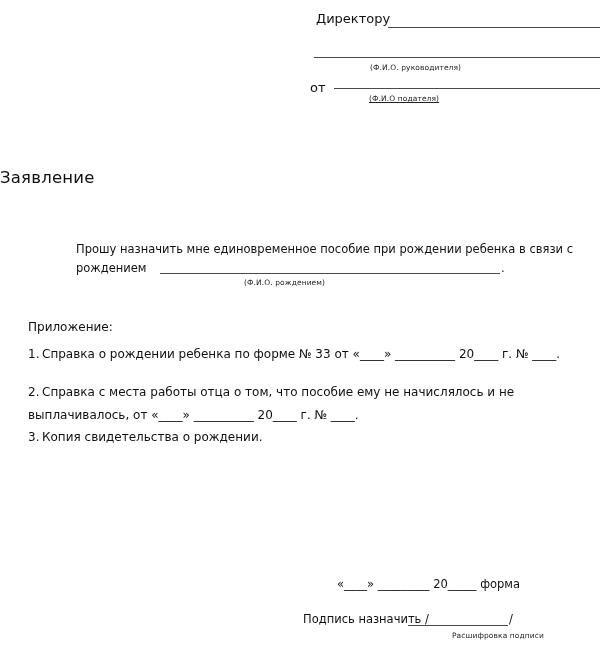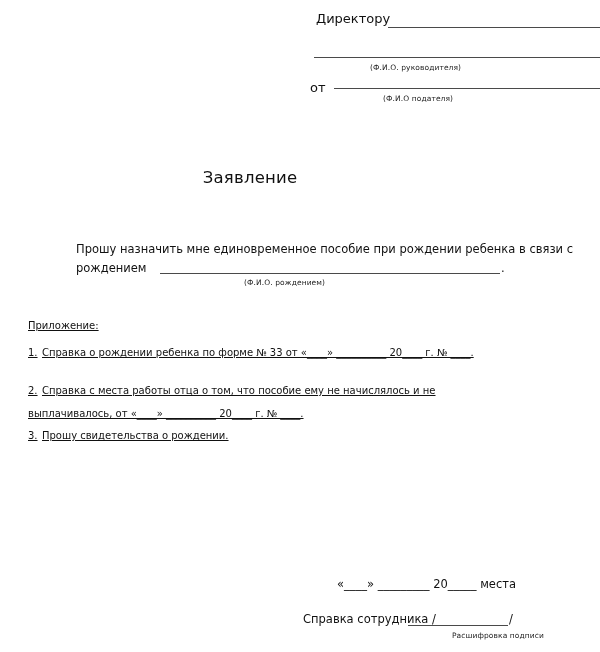--- a/index.html
+++ b/index.html
@@ -54,52 +54,52 @@
     color: #111;
     white-space: nowrap;
   }
 
   
   #doc-title {
     position: absolute;
     left: 0;
     top: 168px;
     width: 500px;
-    text-align: center;
+    text-align: left;
     font-size: 16.5px;
     color: #111;
     letter-spacing: 0.2px;
   }
 
   
   #statement-block { position: absolute; left: 0; top: 0; width: 596px; height: 652px; pointer-events: none; margin-left: 48px; }
   #statement-block > * { pointer-events: auto; }
 
   
-  .att-line { position: absolute; font-size: 10px; color: #111; white-space: nowrap; text-decoration: underline; }
+  .att-line { position: absolute; font-size: 12px; color: #111; white-space: nowrap; }
 
   
   .foot-text { position: absolute; font-size: 11.5px; color: #111; white-space: nowrap; }
 </style>
 </head>
 <body>
 
 <div class="page">
 
   <div id="header-block">
 
     <span class="hdr-label" style="left:288px; top:11px;">Директору</span>
     <span class="rule" style="left:360px; top:27px; width:218px;"></span>
 
     <span class="rule" style="left:286px; top:57px; width:292px;"></span>
     <span class="caption" style="left:342px; top:63px;">(Ф.И.О. руководителя)</span>
 
     <span class="hdr-label" style="left:282px; top:80px;">от</span>
     <span class="rule" style="left:306px; top:88px; width:272px;"></span>
-    <span class="caption" style="left:355px; top:94px;">(Ф.И.О подателя)</span>
+    <span class="caption" style="left:341px; top:94px;text-decoration:underline;">(Ф.И.О подателя)</span>
   </div>
 
   <div id="doc-title">Заявление</div>
 
   <div id="statement-block">
 
     <span class="body-text" style="left:28px; top:240px;">Прошу назначить мне единовременное пособие при рождении ребенка в связи с</span>
 
     <span class="body-text" style="left:28px; top:259px;">рождением</span>
 
@@ -120,29 +120,29 @@
     </div>
 
     <div>
       <span class="att-line" style="left:28px; top:385px;">2.</span>
       <span class="att-line" style="left:42px; top:385px;">Справка с места работы отца о том, что пособие ему не начислялось и не</span>
       <span class="att-line" style="left:28px; top:408px;">выплачивалось, от «____» __________  20____  г. № ____.</span>
     </div>
 
     <div>
       <span class="att-line" style="left:28px; top:430px;">3.</span>
-      <span class="att-line" style="left:42px; top:430px;">Прошу свидетельства о рождении.</span>
+      <span class="att-line" style="left:42px; top:430px;">Копия свидетельства о рождении.</span>
     </div>
   </div>
 
   <div id="footer-block">
 
-    <span class="foot-text" style="left:337px; top:577px;">«____» _________  20_____  места</span>
+    <span class="foot-text" style="left:337px; top:577px;">«____» _________  20_____  форма</span>
 
-    <span class="foot-text" style="left:303px; top:612px;">Справка сотрудника /</span>
+    <span class="foot-text" style="left:303px; top:612px;">Подпись назначить /</span>
 
     <span class="rule" style="left:408px; top:625px; width:100px;"></span>
 
     <span class="foot-text" style="left:509px; top:612px;">/</span>
 
     <span class="caption" style="left:432px; top:631px;margin-left:20px;">Расшифровка подписи</span>
   </div>
 
 </div>
 

